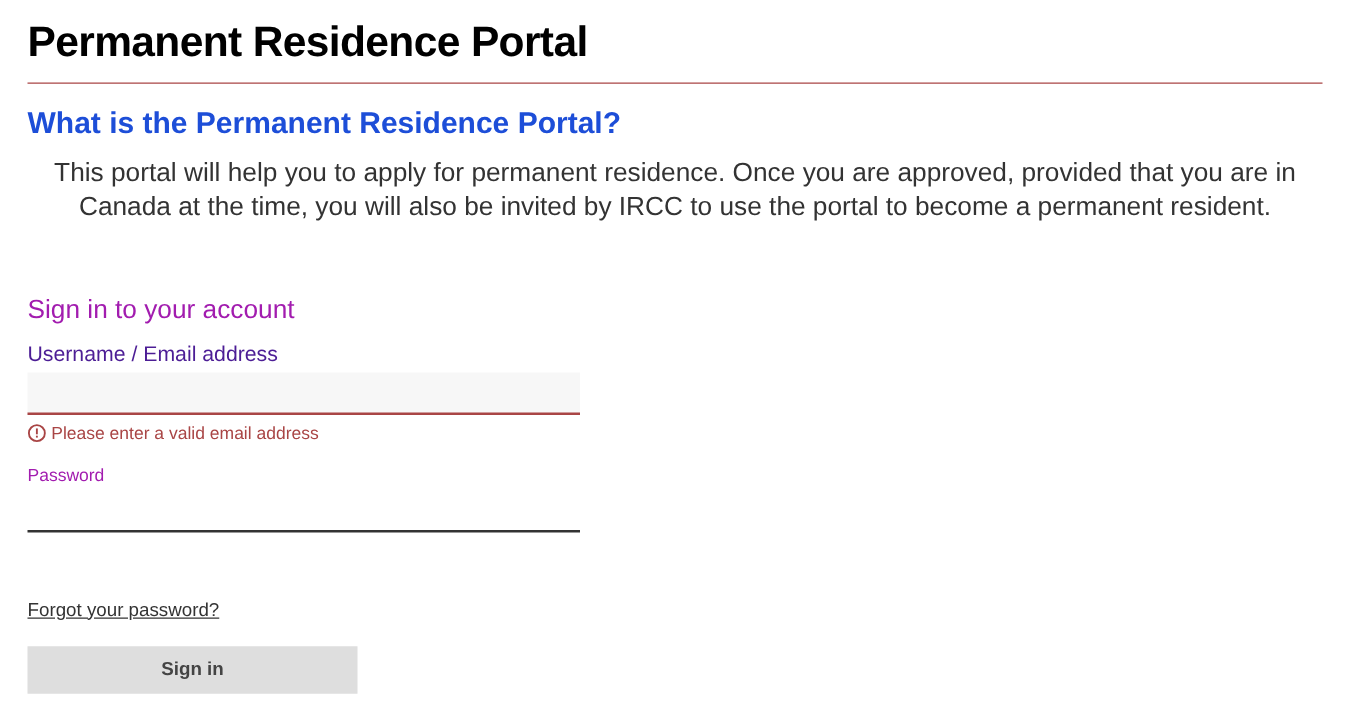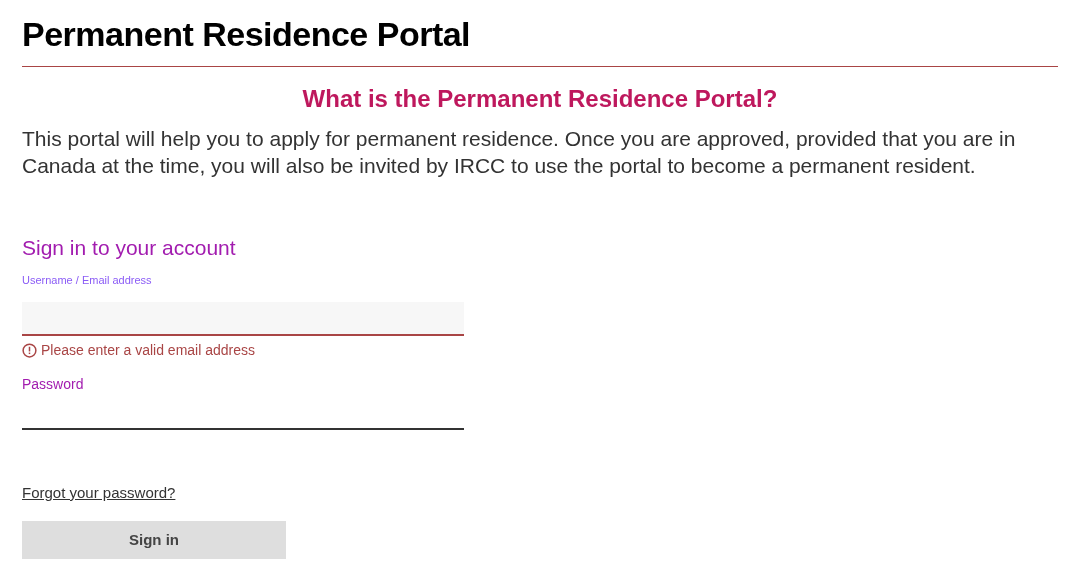--- a/index.html
+++ b/index.html
@@ -22,48 +22,48 @@
     }
     .divider {
       height: 0;
       border: none;
       border-top: 1px solid #a94545;
       margin-bottom: 18px;
     }
     .subheading {
       font-size: 24px;
       font-weight: 700;
-      color: #be185d;
+      color: #1d4ed8;
       margin-bottom: 12px;
-      text-align: center;
     }
     .intro-text {
       font-size: 21px;
       line-height: 1.3;
       color: #333;
       margin-bottom: 56px;
+      text-align: center;
     }
     .signin-heading {
       font-size: 21px;
       font-weight: 400;
       color: #a21caf;
       margin-bottom: 14px;
       margin-top: 40px;
     }
     .form-area {
       width: 442px;
     }
     .field-group {
       margin-bottom: 18px;
     }
     .label {
       display: block;
-      font-size: 11px;
-      color: #8b5cf6;
-      margin-bottom: 16px;
+      font-size: 17px;
+      color: #4c1d95;
+      margin-bottom: 4px;
     }
     .label-dark {
       display: block;
       font-size: 14px;
       color: #a21caf;
       margin-bottom: 4px;
     }
     .text-input {
       width: 100%;
       height: 34px;

